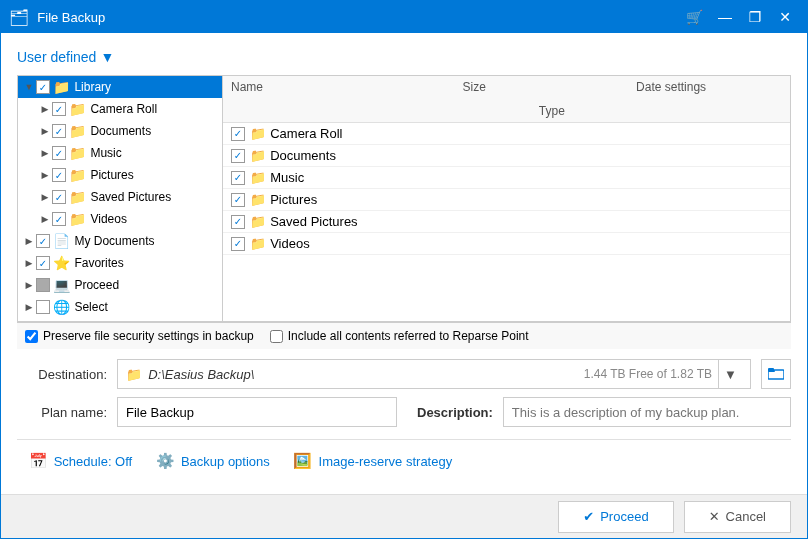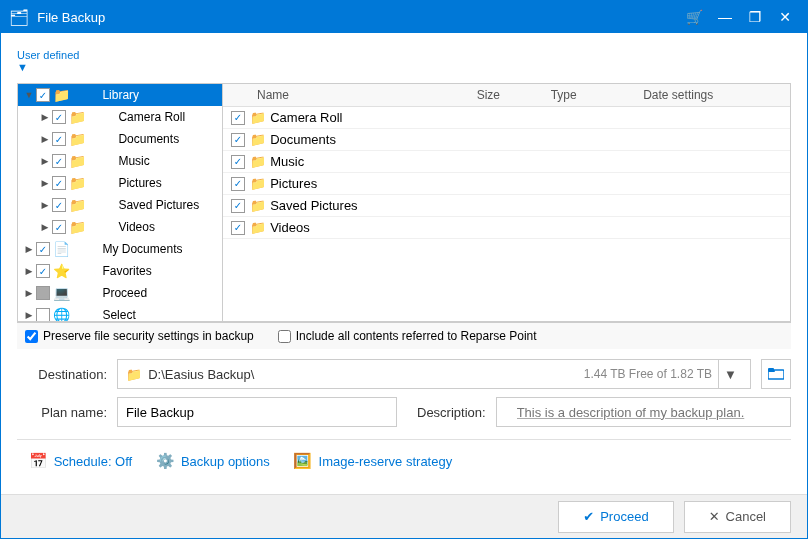--- a/index.html
+++ b/index.html
@@ -65,25 +65,24 @@
       justify-content: space-between;
       margin-bottom: 10px;
     }
     .select-title {
       font-size: 15px;
       font-weight: 600;
       color: #222;
     }
     .user-defined {
       display: flex;
-      align-items: flex-start;
+      align-items: center;
       color: #0078d7;
       cursor: pointer;
-      font-size: 11px;
-      flex-direction: column;
+      font-size: 14px;
     }
     .user-defined span { margin-right: 4px; }
     .file-browser {
       display: flex;
       border: 1px solid #ccc;
       flex: 1;
       overflow: hidden;
       min-height: 0;
     }
     .tree-panel {
@@ -100,23 +99,23 @@
     .detail-header {
       display: flex;
       border-bottom: 1px solid #e0e0e0;
       padding: 4px 8px;
       background: #f8f8f8;
       font-size: 12px;
       color: #555;
       position: sticky;
       top: 0;
     }
-    .detail-header-name { flex: 2; margin-left: 26px; }
+    .detail-header-name { flex: 2; }
     .detail-header-size { flex: 1; text-align: center; padding-right: 16px; }
-    .detail-header-type { flex: 1; }
+    .detail-header-type { flex: 1; margin-top: 24px; }
     .detail-header-date { flex: 1.5; }
     .detail-row {
       display: flex;
       align-items: center;
       padding: 3px 8px;
       border-bottom: 1px solid #f0f0f0;
     }
     .detail-row-name { flex: 2; display: flex; align-items: center; }
     .tree-item {
       display: flex;
@@ -155,32 +154,31 @@
       margin-right: 4px;
       font-size: 14px;
       flex-shrink: 0;
     }
     .folder-icon.open { color: #ffc107; }
     .folder-icon.closed { color: #ffc107; }
     .item-label {
       font-size: 12px;
       overflow: hidden;
       text-overflow: ellipsis;
-      margin-left: 28px;
     }
     .tree-children {
       margin-left: 16px;
     }
     .options-bar {
       border-top: 1px solid #ccc;
       padding: 6px 8px;
       background: #f8f8f8;
       display: flex;
       align-items: center;
-      gap: 24px;
+      gap: 16px;
       font-size: 12px;
       flex-shrink: 0;
     }
     .options-bar label {
       display: flex;
       align-items: center;
       gap: 5px;
     }
     .options-bar input[type=checkbox] { margin: 0; }
     .form-section {
@@ -209,21 +207,21 @@
       align-items: center;
       padding: 0 8px;
       background: white;
       font-size: 13px;
       color: #333;
     }
     .destination-icon {
       margin-right: 6px;
       color: #0078d7;
     }
-    .destination-path { flex: 1; }
+    .destination-path { flex: 1; font-style: italic; }
     .destination-free { color: #888; font-size: 12px; margin-right: 6px; }
     .destination-dropdown {
       width: 24px;
       border-left: 1px solid #ccc;
       display: flex;
       align-items: center;
       justify-content: center;
       cursor: pointer;
       height: 100%;
       color: #555;
@@ -244,26 +242,25 @@
       height: 30px;
       border: 1px solid #ccc;
       padding: 0 8px;
       font-size: 13px;
       outline: none;
     }
     .desc-input {
       flex: 1;
       height: 30px;
       border: 1px solid #ccc;
-      padding: 0 20px;
+      padding: 0 8px;
       font-size: 13px;
       color: #aaa;
       outline: none;
       background: white;
-      text-decoration: underline;
     }
     .desc-label {
       font-size: 13px;
       color: #333;
       white-space: nowrap;
     }
     .action-bar {
       display: flex;
       align-items: center;
       padding: 8px 0 4px 0;
@@ -505,21 +502,21 @@
             <rect x="0" y="3" width="7" height="2" rx="1" fill="#0078d7"></rect>
             <rect x="0" y="3" width="16" height="9" rx="1" fill="none" stroke="#0078d7" stroke-width="1.5"></rect>
             <rect x="0" y="1" width="6" height="3" rx="1" fill="#0078d7"></rect>
           </svg>
         </div>
       </div>
 
       <div class="form-row">
         <span class="form-label">Plan name:</span>
         <input class="plan-input" type="text" value="File Backup" style="">
-        <span class="desc-label" style="margin-left:10px;">Description:</span>
+        <span class="desc-label" style="margin-left:10px;font-weight:bold;">Description:</span>
         <input class="desc-input" type="text" placeholder="This is a description of my backup plan." style="">
       </div>
     </div>
 
     <div class="action-bar">
       <button class="action-btn">
         <span style="font-size:15px;">📅</span>
         <span>Schedule: Off</span>
       </button>
       <button class="action-btn">

